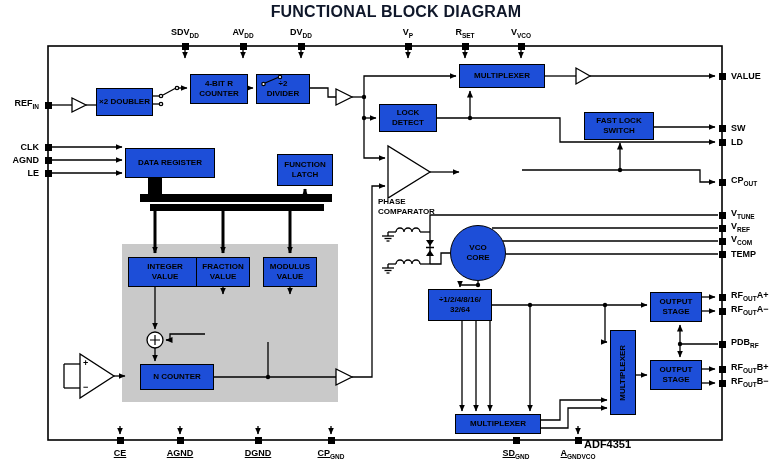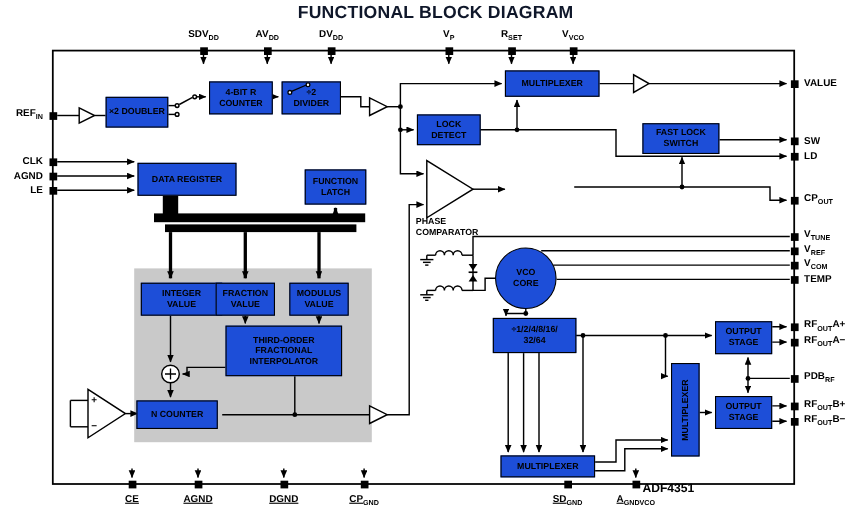--- a/index.html
+++ b/index.html
@@ -215,33 +215,28 @@
 VALUE</span>
     </div>
   <div class="block" style="left:196px;top:257px;width:54px;height:30px">
       <span>FRACTION
 VALUE</span>
     </div>
   <div class="block" style="left:263px;top:257px;width:54px;height:30px">
       <span>MODULUS
 VALUE</span>
     </div>
-  <div class="block" style="left:205px;top:296px;width:106px;height:46px">
-      <span>THIRD-ORDER
-FRACTIONAL
-INTERPOLATOR</span>
-    </div>
-  <div class="block" style="left:124px;top:364px;width:74px;height:26px">
+  <div class="block" style="left:140px;top:364px;width:74px;height:26px">
       <span>N COUNTER</span>
     </div>
   <div class="block circle" style="left:450px;top:225px;width:56px;height:56px">
       <span>VCO
 CORE</span>
     </div>
-  <div class="block" style="left:448px;top:289px;width:76px;height:32px">
+  <div class="block" style="left:428px;top:289px;width:64px;height:32px">
       <span>÷1/2/4/8/16/
 32/64</span>
     </div>
   <div class="block" style="left:610px;top:330px;width:26px;height:85px">
       <span class="vert">MULTIPLEXER</span>
     </div>
   <div class="block" style="left:650px;top:292px;width:52px;height:30px">
       <span>OUTPUT
 STAGE</span>
     </div>

